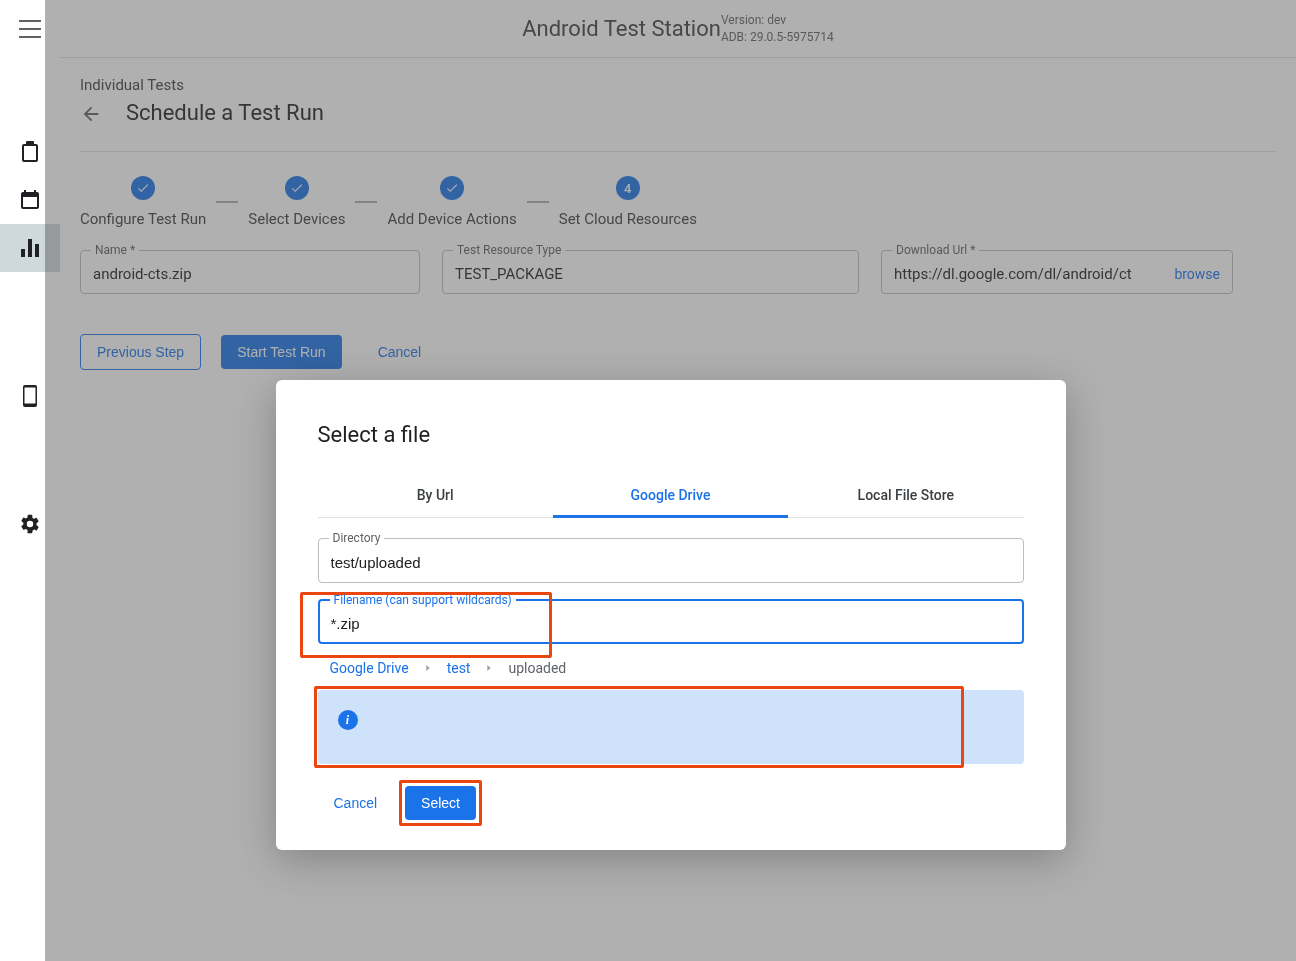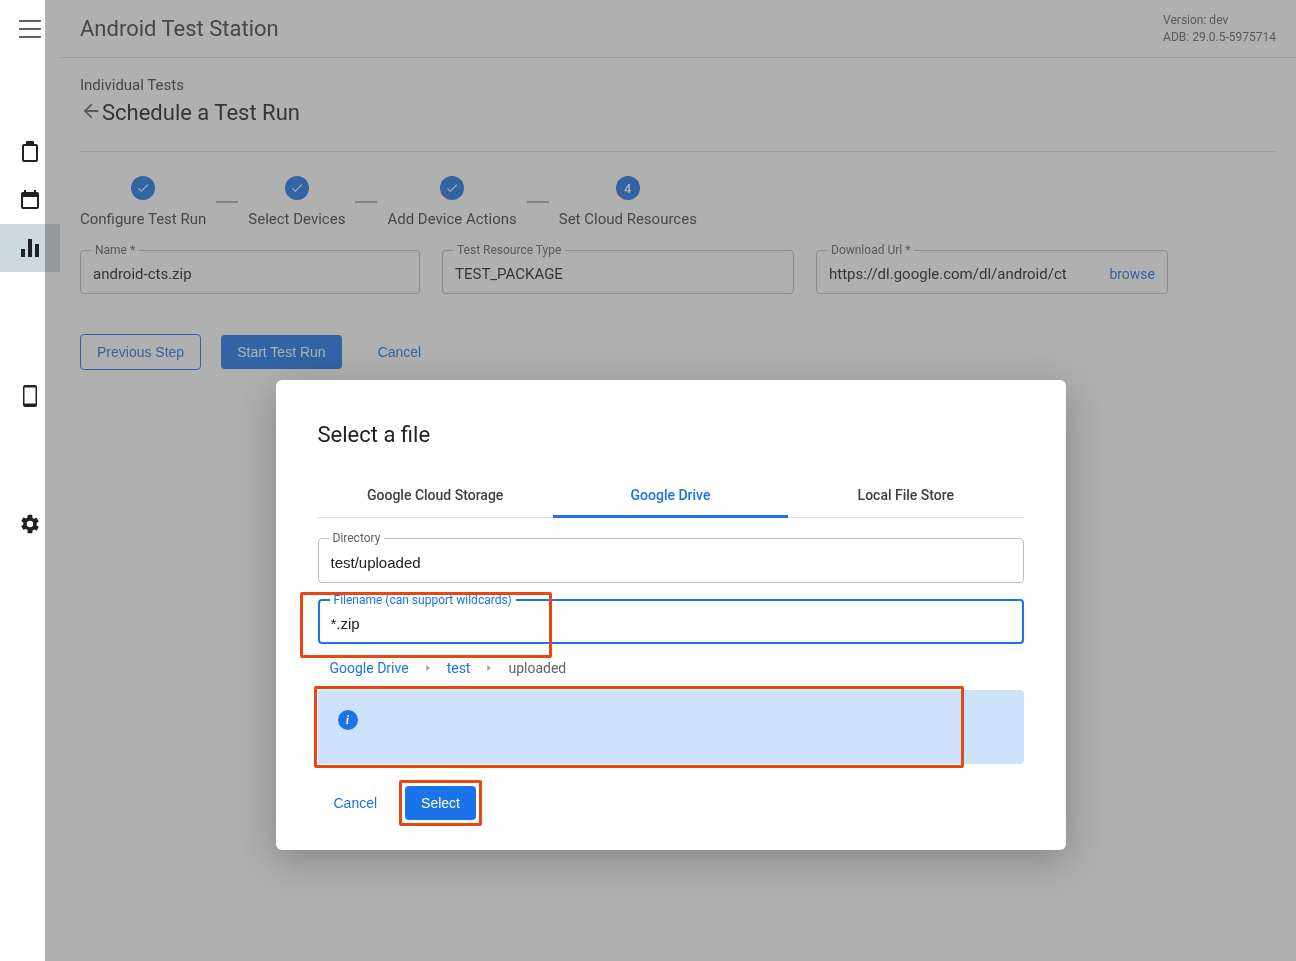--- a/index.html
+++ b/index.html
@@ -31,27 +31,27 @@
   cursor: pointer;
 }
 .sidebar .nav-item.active { background: #cfd8dc; }
 .main { flex: 1; display: flex; flex-direction: column; }
 .topbar {
   height: 58px;
   border-bottom: 1px solid #dadce0;
   display: flex;
   align-items: center;
   padding: 0 20px;
-  justify-content: space-between;
+  justify-content: center;
 }
 .app-title { font-size: 22px; font-weight: 400; color: #3c4043; }
 .version-block { text-align: left; font-size: 12px; color: #5f6368; line-height: 1.4; }
 .content { padding: 18px 20px; }
 .crumb-small { font-size: 15px; color: #3c4043; margin-bottom: 6px; }
-.page-head { display: flex; align-items: flex-start; margin-bottom: 26px; }
+.page-head { display: flex; align-items: flex-end; gap: 24px; margin-bottom: 26px; }
 .back-arrow { cursor: pointer; }
 .page-title { font-size: 22px; font-weight: 400; color: #202124; }
 .divider { border-bottom: 1px solid #e0e0e0; margin-bottom: 24px; }
 .stepper { display: flex; align-items: center; gap: 10px; margin-bottom: 22px; }
 .step { display: flex; align-items: center; gap: 10px; flex-direction: column; }
 .step-circle {
   width: 24px; height: 24px; border-radius: 50%;
   background: #1a73e8; color: #fff;
   display: flex; align-items: center; justify-content: center;
   font-size: 13px; font-weight: 500;
@@ -70,21 +70,21 @@
 .field .float-label {
   position: absolute; top: -8px; left: 10px;
   background: #fff; padding: 0 4px;
   font-size: 12px; color: #616161;
 }
 .field .value { font-size: 15px; color: #202124; white-space: nowrap; overflow: hidden; }
 .field.url { display: flex; align-items: center; }
 .field.url .value { flex: 1; }
 .browse-link { color: #1a73e8; font-size: 14px; margin-left: 8px; cursor: pointer; }
 .field.fw1 { width: 340px; flex: none; }
-.field.fw2 { width: 352px; flex: none; }
+.field.fw2 { width: 417px; flex: none; }
 .field.fw3 { width: 352px; flex: none; }
 .buttons-row { display: flex; align-items: center; gap: 20px; }
 .btn {
   padding: 9px 16px;
   border-radius: 4px;
   font-size: 14px;
   font-weight: 500;
   cursor: pointer;
   border: none;
 }
@@ -289,21 +289,21 @@
       </div>
     </div>
   </div>
 </div>
 
 <div class="overlay">
   <div class="dialog">
     <div class="dialog-title">Select a file</div>
 
     <div class="tabs">
-      <div class="tab">Google Cloud Storage</div>
+      <div class="tab">By Url</div>
       <div class="tab active">Google Drive</div>
       <div class="tab">Local File Store</div>
     </div>
 
     <div class="dlg-field">
       <span class="float-label">Directory</span>
       <input type="text" value="test/uploaded" style="">
     </div>
 
     <div class="filename-wrap">

